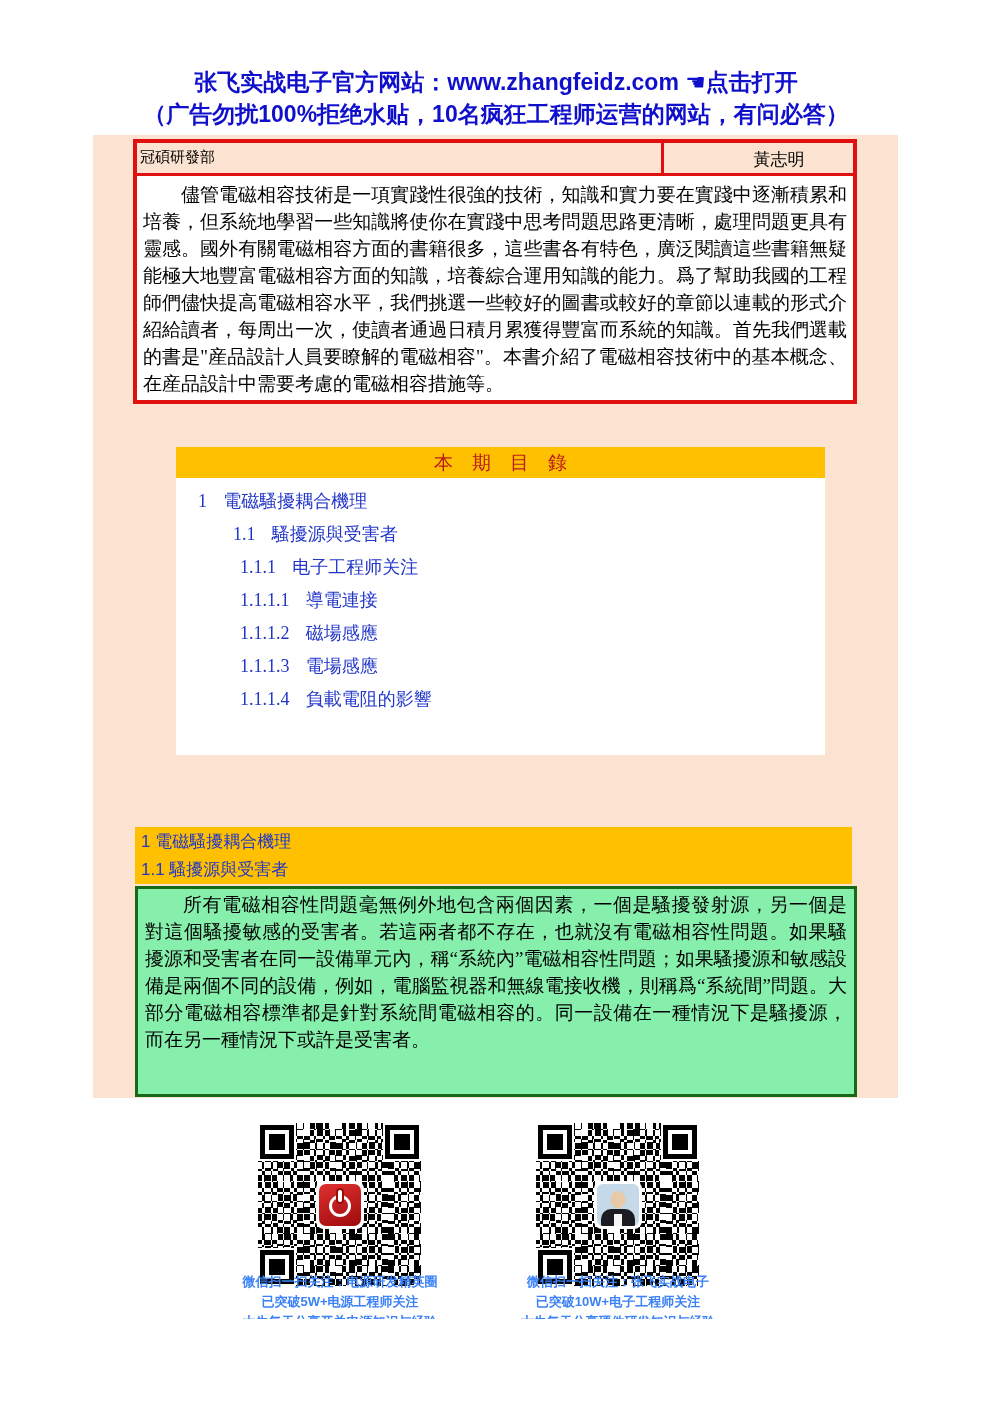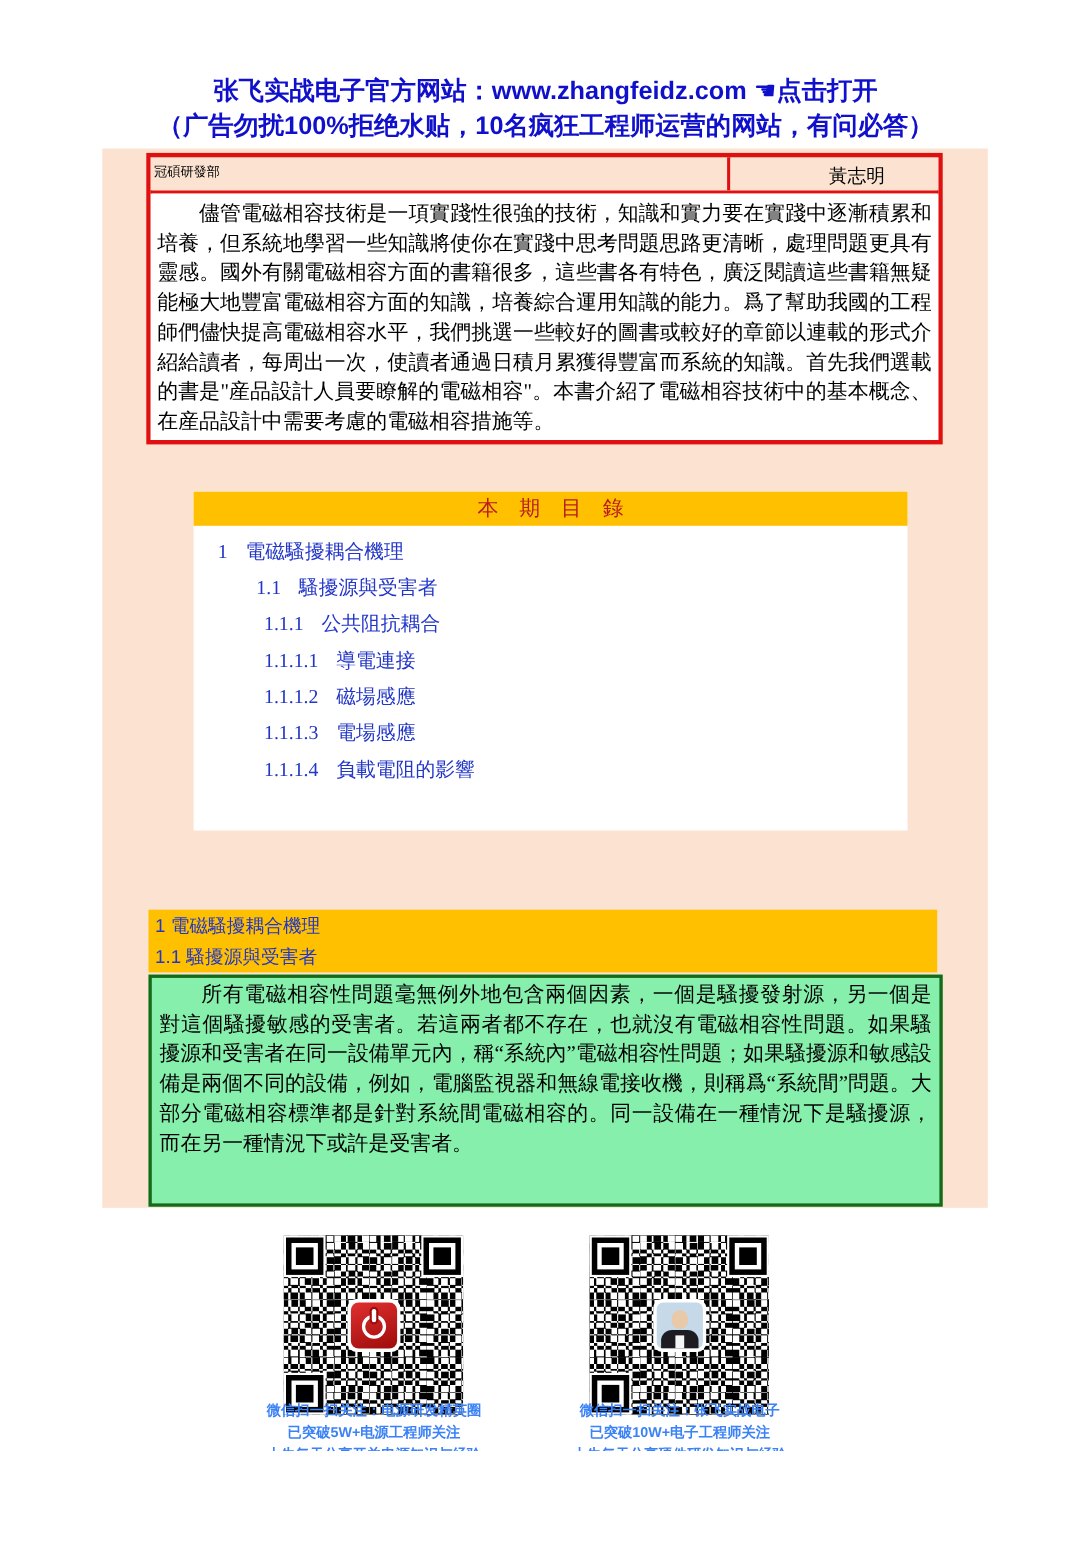--- a/index.html
+++ b/index.html
@@ -20,21 +20,21 @@
   
   .band { position:absolute; left:93px; top:135px; width:805px; height:963px; background:#fce3d1; }
 
   
   .info-table {
     position:absolute; left:40px; top:4px; width:724px;
     border:4px solid #e01010; box-shadow:inset 0 0 0 1px #9b0000;
   }
   .info-head { display:flex; border-bottom:3px solid #e01010; height:33px; }
   .cell-dept {
-    flex:0 0 527px; border-right:3px solid #e01010; font-size:12px; color:#000;
+    flex:0 0 527px; border-right:3px solid #e01010; font-size:15px; color:#000;
     padding:5px 2px 0 3px; background:#fce3d1;
   }
   .cell-author { flex:1; text-align:center; font-size:17px; color:#000; padding-top:5px; background:#fce3d1;padding-left:41px; }
   .intro-cell { background:#ffffff; padding:5px 6px 3px 6px; }
   .intro-text {
     font-size:19px; line-height:27px; color:#000; text-align:justify; text-indent:2em;
   }
 
   
   .toc { position:absolute; left:83px; top:312px; width:649px; background:#ffffff; }
@@ -148,21 +148,21 @@
     <div class="toc">
       <div class="toc-head">本　期　目　錄</div>
       <div class="toc-body">
         <div class="toc-item lvl1">
           <span class="toc-num">1</span><span class="toc-label">電磁騷擾耦合機理</span>
         </div>
         <div class="toc-item lvl2">
           <span class="toc-num">1.1</span><span class="toc-label">騷擾源與受害者</span>
         </div>
         <div class="toc-item lvl3">
-          <span class="toc-num">1.1.1</span><span class="toc-label">公共阻抗耦合</span>
+          <span class="toc-num">1.1.1</span><span class="toc-label">电子工程师关注</span>
         </div>
         <div class="toc-item lvl3">
           <span class="toc-num">1.1.1.1</span><span class="toc-label">導電連接</span>
         </div>
         <div class="toc-item lvl3">
           <span class="toc-num">1.1.1.2</span><span class="toc-label">磁場感應</span>
         </div>
         <div class="toc-item lvl3">
           <span class="toc-num">1.1.1.3</span><span class="toc-label">電場感應</span>
         </div>

